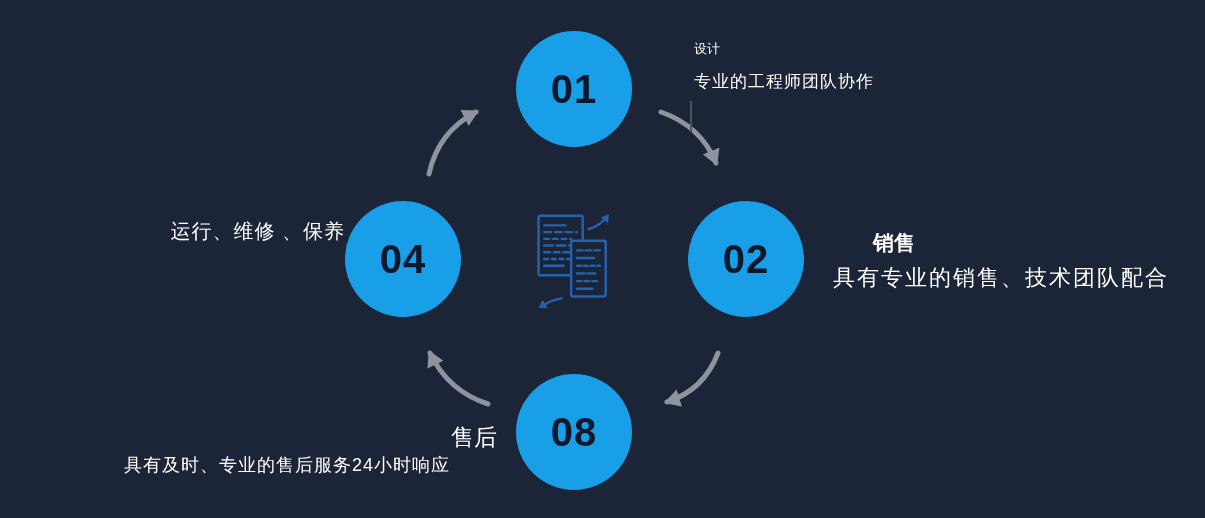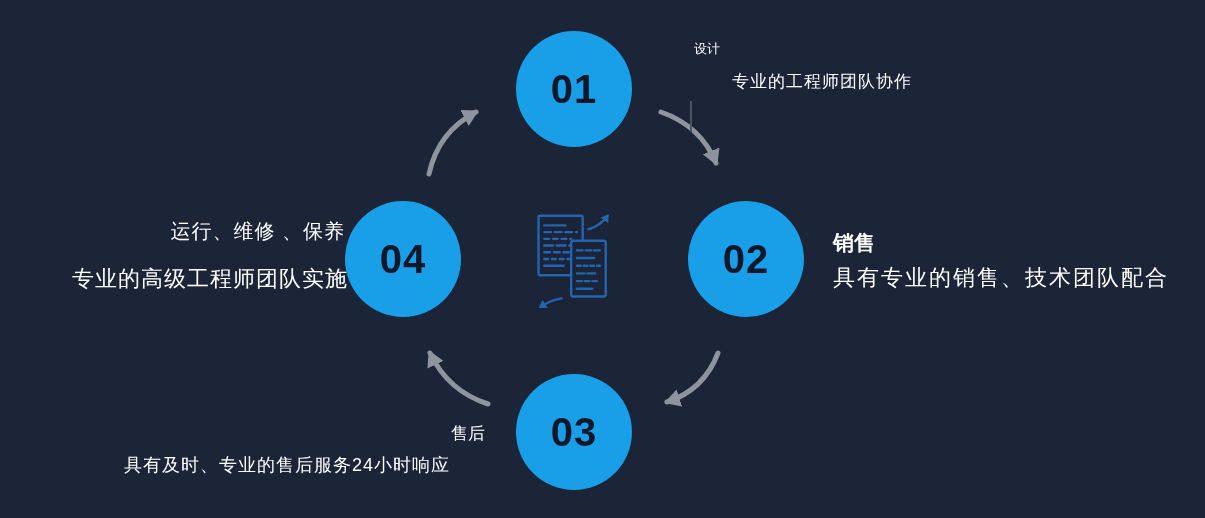--- a/index.html
+++ b/index.html
@@ -23,27 +23,27 @@
     display:flex; align-items:center; justify-content:center;
   }
   .num { font-size:40px; font-weight:700; color:#0f172a; letter-spacing:1px; }
   .c1 { left:516px; top:31px; }
   .c2 { left:688px; top:201px;align-items:center; }
   .c3 { left:516px; top:374px; }
   .c4 { left:345px; top:201px; }
 
   .txt { position:absolute; white-space:nowrap; color:var(--text, #ffffff); }
   .s1t { left:694px; top:40px;  font-size:13px; }
-  .s1d { left:694px; top:70px;  font-size:17px; letter-spacing:1px;margin-left:38px; }
+  .s1d { left:694px; top:70px;  font-size:17px; letter-spacing:1px; }
   .vline { position:absolute; left:690px; top:101px; width:2px; height:31px; background:#49525f; }
-  .s2t { left:833px; top:229px; font-size:21px; font-weight:700; }
+  .s2t { left:873px; top:229px; font-size:21px; font-weight:700; }
   .s2d { left:833px; top:263px; font-size:22px; letter-spacing:2px; }
   .s4t { left:0px;  top:218px; width:345px; text-align:right; font-size:20px; letter-spacing:1px; }
   .s4d { left:0px;  top:264px; width:348px; text-align:right; font-size:22px; letter-spacing:1px; }
-  .s3t { left:451px; top:422px; font-size:17px; }
+  .s3t { left:451px; top:422px; font-size:23px; }
   .s3d { left:124px; top:453px; font-size:18px; letter-spacing:1px; }
 
   .center-icon { position:absolute; left:527px; top:206px; width:96px; height:106px; }
   .icon-line { fill:none; stroke:var(--icon, #2264b0); stroke-width:2.5; stroke-linecap:round; stroke-linejoin:round; }
   .icon-fill { fill:var(--bg, #1b2537); stroke:var(--icon, #2264b0); stroke-width:2.5; }
 </style>
 </head>
 <body>
 
 <div class="stage">
@@ -63,21 +63,21 @@
     <path class="arrow" d="M 488 404 Q 448 391 430 353" marker-end="url(#ah-gray)"></path>
   </svg>
 
   <div class="circle c1">
     <span class="num">01</span>
   </div>
   <div class="circle c2">
     <span class="num">02</span>
   </div>
   <div class="circle c3">
-    <span class="num">03</span>
+    <span class="num">08</span>
   </div>
   <div class="circle c4">
     <span class="num">04</span>
   </div>
 
   <svg class="center-icon" viewBox="0 0 100 110">
     <g class="icon-line">
       <rect x="12" y="10" width="46" height="62" rx="2"></rect>
       <line x1="18" y1="20" x2="40" y2="20"></line>
       <line x1="18" y1="27" x2="52" y2="27" stroke-dasharray="7 4"></line>
@@ -104,15 +104,14 @@
   <div class="txt s1d">专业的工程师团队协作</div>
   <div class="vline"></div>
 
   <div class="txt s2t">销售</div>
   <div class="txt s2d">具有专业的销售、技术团队配合</div>
 
   <div class="txt s3t">售后</div>
   <div class="txt s3d">具有及时、专业的售后服务24小时响应</div>
 
   <div class="txt s4t">运行、维修 、保养</div>
-  <div class="txt s4d">专业的高级工程师团队实施</div>
 
 </div>
 
 </body></html>

